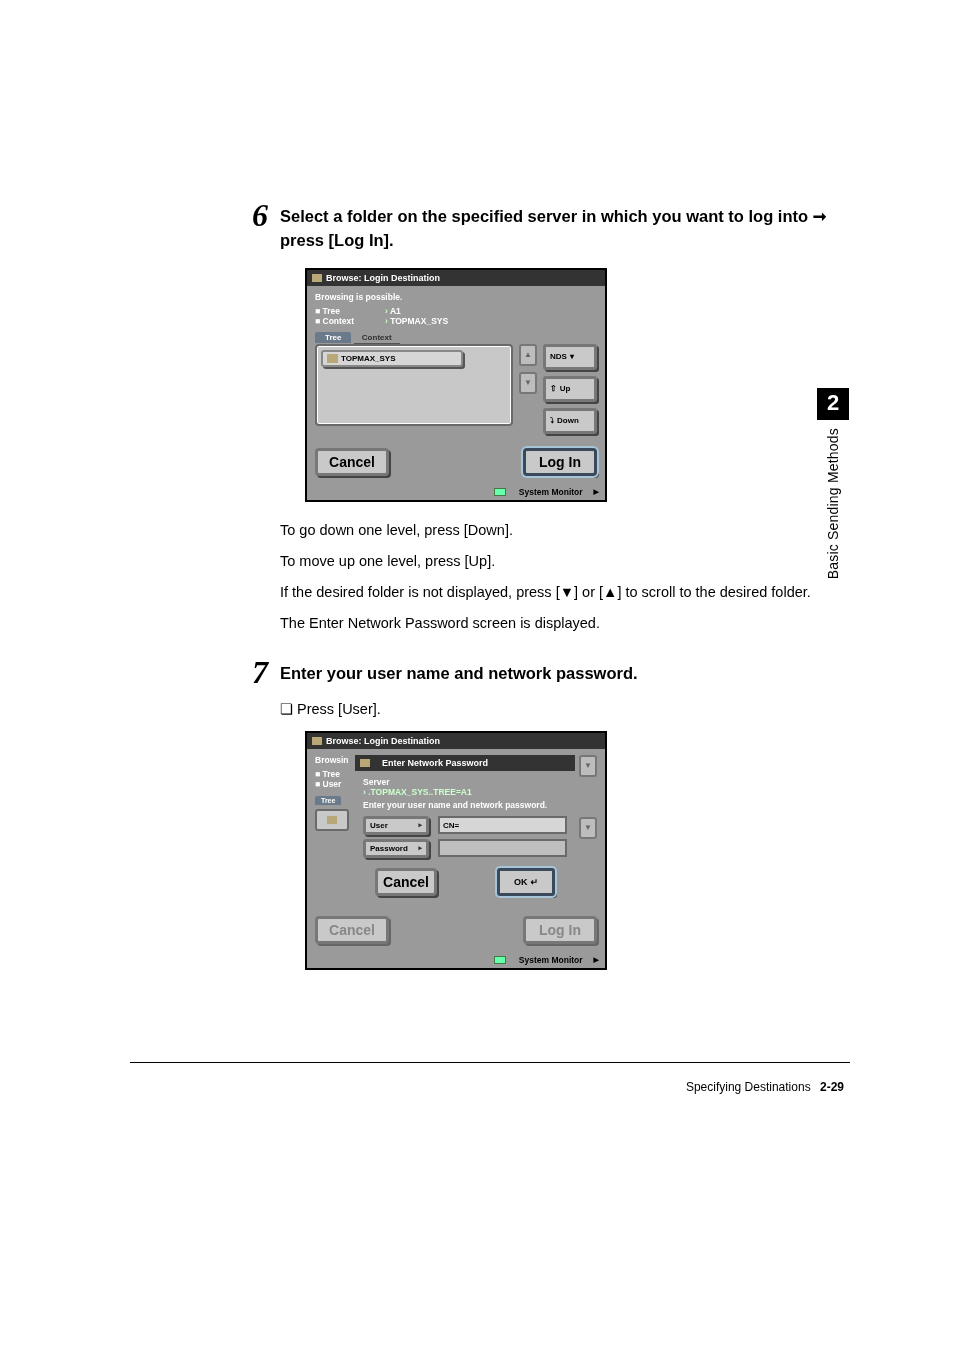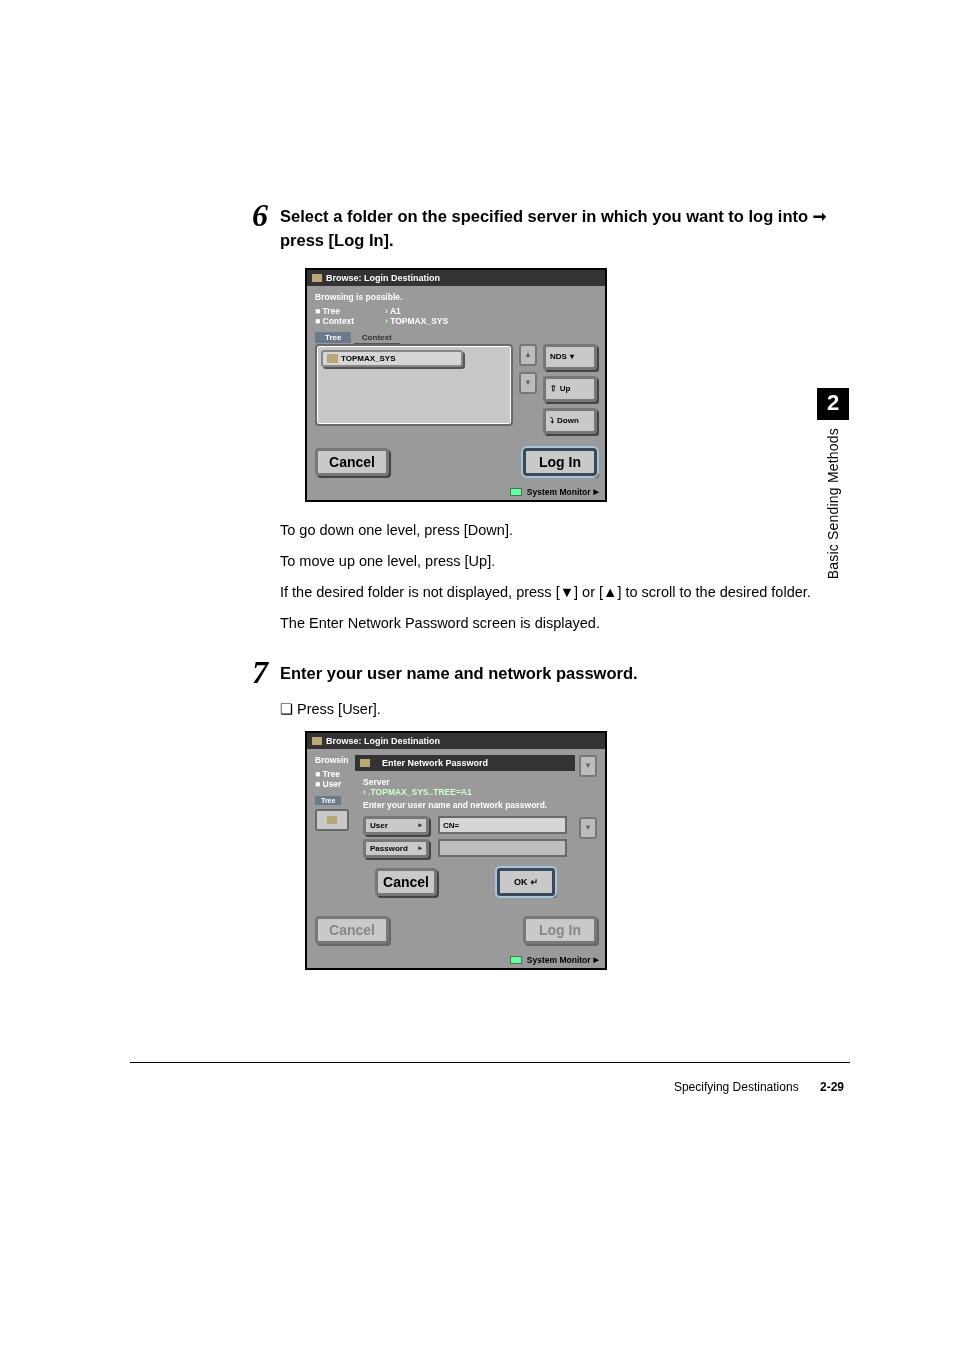--- a/index.html
+++ b/index.html
@@ -160,21 +160,21 @@
     text-align:center;
   }
   .btn-cancel { width:68px; }
   .btn-login { width:68px; border-color:#3a4a5a; box-shadow:0 0 0 2px #a8c4d8, 2px 2px 0 #444; }
   .btn-disabled { color:#888; box-shadow:2px 2px 0 #666; }
   .sysmon {
     background:#9a9a9a;
     font-size:8.5px;font-weight:bold;color:#000;
     text-align:right;
     padding:3px 6px;
-    display:flex;justify-content:flex-end;align-items:center;gap:3px;
+    display:flex;justify-content:flex-end;align-items:center;gap:11px;
   }
   .sysmon .tri { font-size:7px; }
   .sysmon .led { width:10px;height:6px;background:#6fa;display:inline-block;border:1px solid #474; margin-right:2px;}
   
   
   .dialog-overlay {
     position: relative;
     background:#9a9a9a;
     padding:6px 8px 8px 8px;
   }
@@ -258,21 +258,21 @@
     width:720px;
     top:1062px;
     border-top:1.5px solid #000;
   }
   .page-footer {
     position:absolute;
     right:110px;
     top:1080px;
     font-size:12px;
   }
-  .page-footer .pn { font-weight:bold; margin-left:18px; }
+  .page-footer .pn { font-weight:bold; margin-left:6px; }
 </style>
 </head>
 <body>
 
 <div class="page">
 
   <div class="side-tab">
     <div class="chapter-box">2</div>
     <div class="vertical-label">Basic Sending Methods</div>
   </div>

